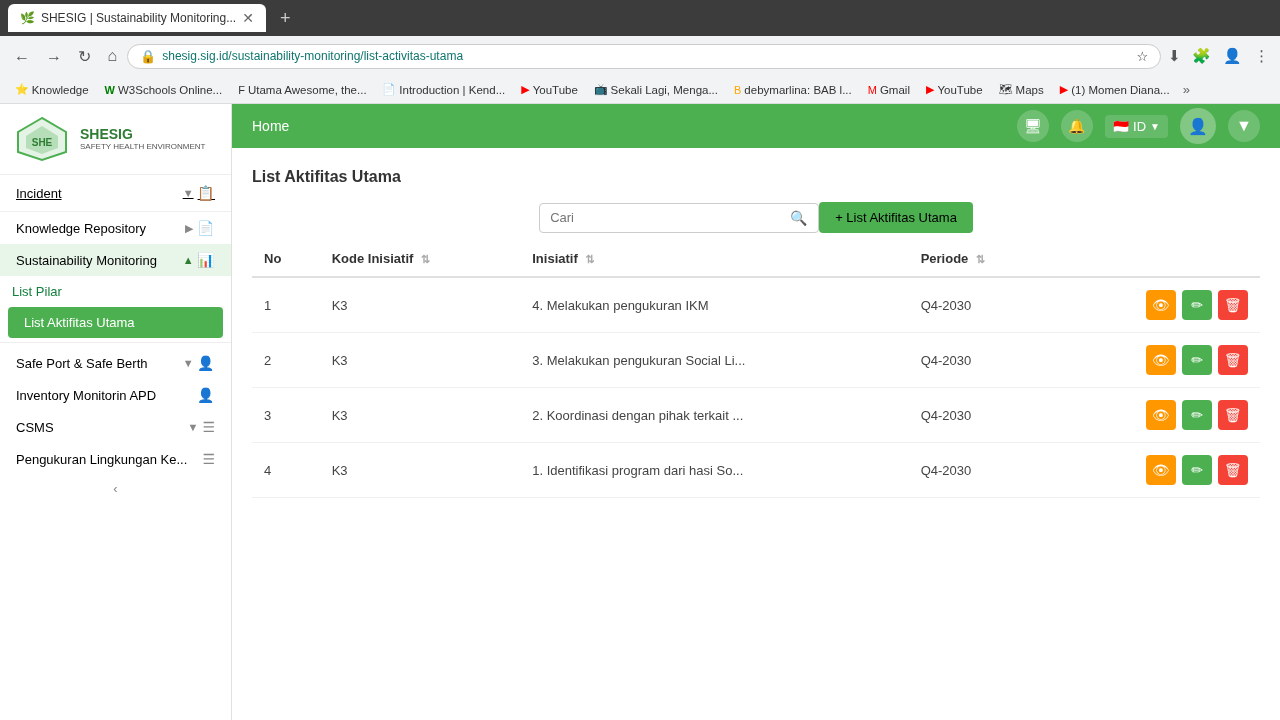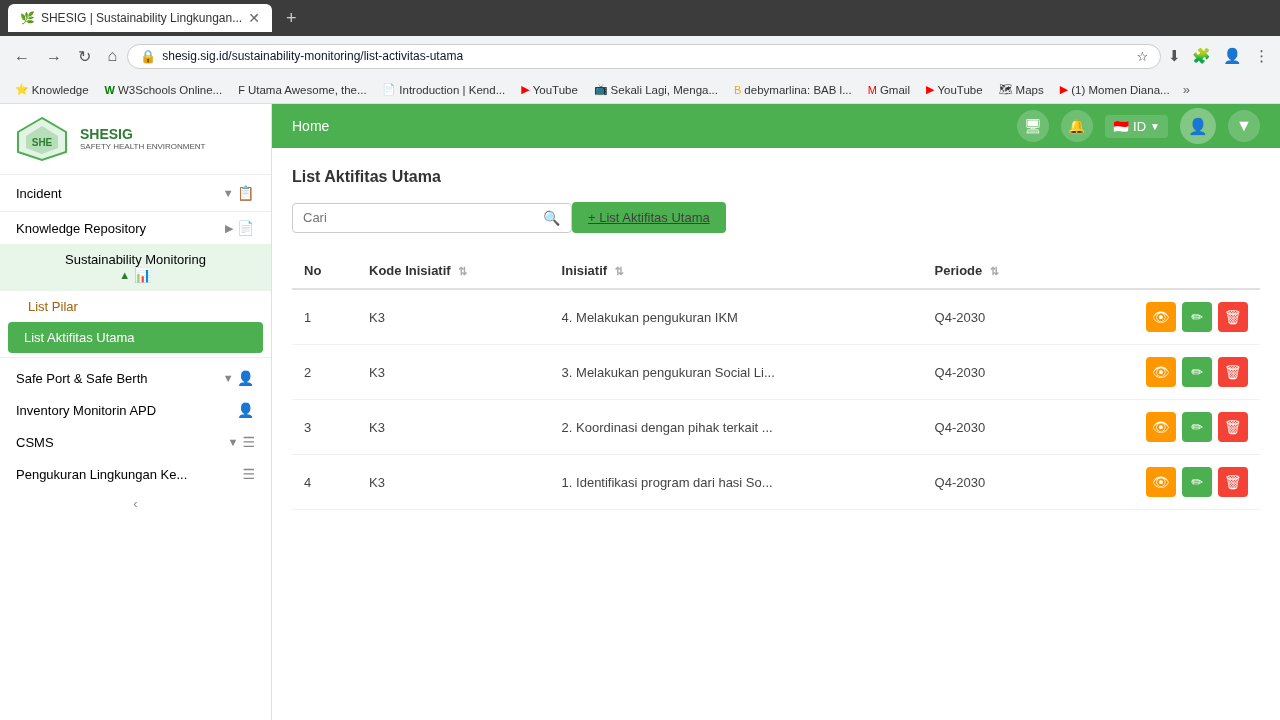--- a/index.html
+++ b/index.html
@@ -6,78 +6,78 @@
     body { font-family: Arial, sans-serif; font-size: 13px; background: #f5f5f5; overflow: hidden; }
 
     
     .browser-chrome { background: #3c3c3c; height: 36px; display: flex; align-items: center; padding: 0 8px; gap: 8px; }
     .browser-tab { background: #fff; border-radius: 6px 6px 0 0; padding: 6px 12px; font-size: 12px; color: #333; display: flex; align-items: center; gap: 6px; height: 28px; min-width: 180px; }
     .tab-close { color: #666; cursor: pointer; font-size: 14px; }
     .tab-new { background: transparent; color: #ccc; font-size: 18px; cursor: pointer; padding: 0 6px; }
     .browser-controls { background: #f1f3f4; height: 40px; display: flex; align-items: center; padding: 0 8px; gap: 4px; }
     .nav-btn { background: none; border: none; cursor: pointer; color: #555; font-size: 16px; padding: 4px 6px; border-radius: 50%; }
     .address-bar { flex: 1; background: #fff; border: 1px solid #ccc; border-radius: 20px; padding: 4px 12px; font-size: 13px; color: #333; display: flex; align-items: center; gap: 6px; }
-    .address-text { flex: 1; font-size: 12px; color: #0f172a; }
+    .address-text { flex: 1; font-size: 12px; color: #0f766e; }
     .browser-icons { display: flex; gap: 6px; align-items: center; }
     .browser-icon-btn { background: none; border: none; cursor: pointer; font-size: 15px; color: #555; padding: 3px; }
 
     
     .bookmarks-bar { background: #f1f3f4; height: 28px; display: flex; align-items: center; padding: 0 8px; gap: 2px; border-bottom: 1px solid #ddd; overflow: hidden; }
     .bookmark-item { display: flex; align-items: center; gap: 3px; padding: 2px 7px; border-radius: 3px; cursor: pointer; white-space: nowrap; font-size: 11.5px; color: #333; }
     .bookmark-icon { font-size: 11px; }
 
     
     .app-container { display: flex; height: calc(720px - 36px - 40px - 28px); }
 
     
-    .sidebar { width: 272px; background: #fff; border-right: 1px solid #e0e0e0; overflow-y: auto; flex-shrink: 0; }
+    .sidebar { width: 232px; background: #fff; border-right: 1px solid #e0e0e0; overflow-y: auto; flex-shrink: 0; }
     .sidebar-logo { padding: 10px 12px; display: flex; align-items: center; gap: 8px; border-bottom: 1px solid #eee; }
-    .sidebar-incident { display: flex; align-items: center; justify-content: space-between; padding: 10px 16px; cursor: pointer; border-bottom: 1px solid #eee; }
+    .sidebar-incident { display: flex; align-items: center; justify-content: space-between; padding: 10px 16px; cursor: pointer; border-bottom: 1px solid #eee; text-decoration: underline; }
     .sidebar-section { padding: 8px 16px; display: flex; align-items: center; justify-content: space-between; cursor: pointer; }
-    .sidebar-active-section { background: #e8f5e9; flex-direction: column; }
-    .sub-menu-item { padding: 8px 28px; cursor: pointer; font-size: 13px; color: #a16207; display: flex; align-items: center; }
+    .sidebar-active-section { background: #e8f5e9; }
+    .sub-menu-item { padding: 8px 12px; cursor: pointer; font-size: 13px; color: #15803d; display: flex; align-items: center; }
     .sub-menu-item.active { background: #4caf50; color: #fff; border-radius: 4px; margin: 0 8px; padding: 8px 16px; }
     .sidebar-divider { height: 1px; background: #eee; margin: 4px 0; }
 
     
     .main-content { flex: 1; display: flex; flex-direction: column; overflow: hidden; }
     .top-bar { background: #4caf50; height: 44px; display: flex; align-items: center; justify-content: space-between; padding: 0 20px; }
     .top-bar-nav { display: flex; align-items: center; gap: 8px; }
     .top-bar-home { color: #fff; font-size: 14px; font-weight: 500; cursor: pointer; }
     .top-bar-right { display: flex; align-items: center; gap: 12px; }
     .top-bar-icon-btn { background: rgba(255,255,255,0.2); border: none; border-radius: 50%; width: 32px; height: 32px; display: flex; align-items: center; justify-content: center; cursor: pointer; color: #fff; font-size: 14px; }
     .flag-lang { display: flex; align-items: center; gap: 4px; background: rgba(255,255,255,0.15); padding: 4px 8px; border-radius: 4px; cursor: pointer; color: #fff; font-size: 13px; }
     .avatar-btn { background: rgba(255,255,255,0.3); border: none; border-radius: 50%; width: 36px; height: 36px; display: flex; align-items: center; justify-content: center; cursor: pointer; color: #fff; font-size: 16px; }
 
     
     .page-area { flex: 1; padding: 20px; overflow-y: auto; background: #fff; }
     .page-title { font-size: 16px; font-weight: 600; color: #333; margin-bottom: 16px; }
-    .toolbar { display: flex; align-items: center; justify-content: flex-start; margin-bottom: 20px; }
+    .toolbar { display: flex; align-items: center; justify-content: center; margin-bottom: 8px; }
     .search-box { display: flex; align-items: center; border: 1px solid #ccc; border-radius: 4px; padding: 6px 10px; width: 280px; background: #fff; }
     .search-input { border: none; outline: none; flex: 1; font-size: 13px; color: #888; }
     .search-icon { color: #888; font-size: 14px; }
-    .add-btn { background: #4caf50; color: #404040; border: none; border-radius: 4px; padding: 8px 16px; font-size: 13px; cursor: pointer; display: flex; align-items: center; gap: 6px; text-decoration: underline; }
+    .add-btn { background: #4caf50; color: #000000; border: none; border-radius: 4px; padding: 8px 16px; font-size: 13px; cursor: pointer; display: flex; align-items: center; gap: 6px; }
 
     
     .data-table { width: 100%; border-collapse: collapse; }
     .data-table th { background: #fff; padding: 10px 12px; text-align: left; font-size: 13px; font-weight: 600; color: #333; border-bottom: 2px solid #e0e0e0; }
     .data-table th .sort-icon { color: #aaa; margin-left: 4px; font-size: 11px; }
     .data-table td { padding: 12px 12px; font-size: 13px; color: #444; border-bottom: 1px solid #f0f0f0; }
     .action-btns { display: flex; gap: 6px; justify-content: flex-end; }
     .btn-view { background: #ff9800; border: none; border-radius: 4px; width: 30px; height: 30px; color: #fff; cursor: pointer; font-size: 14px; display: flex; align-items: center; justify-content: center; }
     .btn-edit { background: #4caf50; border: none; border-radius: 4px; width: 30px; height: 30px; color: #fff; cursor: pointer; font-size: 14px; display: flex; align-items: center; justify-content: center; }
     .btn-delete { background: #f44336; border: none; border-radius: 4px; width: 30px; height: 30px; color: #fff; cursor: pointer; font-size: 14px; display: flex; align-items: center; justify-content: center; }
   </style>
 </head>
 <body>
 
 <div class="browser-chrome">
   <div class="browser-tab">
     <span>🌿</span>
-    <span>SHESIG | Sustainability Lingkungan...</span>
+    <span>SHESIG | Sustainability Monitoring...</span>
     <span class="tab-close">✕</span>
   </div>
   <span class="tab-new">+</span>
 </div>
 
 <div class="browser-controls">
   <button class="nav-btn">←</button>
   <button class="nav-btn">→</button>
   <button class="nav-btn">↻</button>
   <button class="nav-btn">⌂</button>

